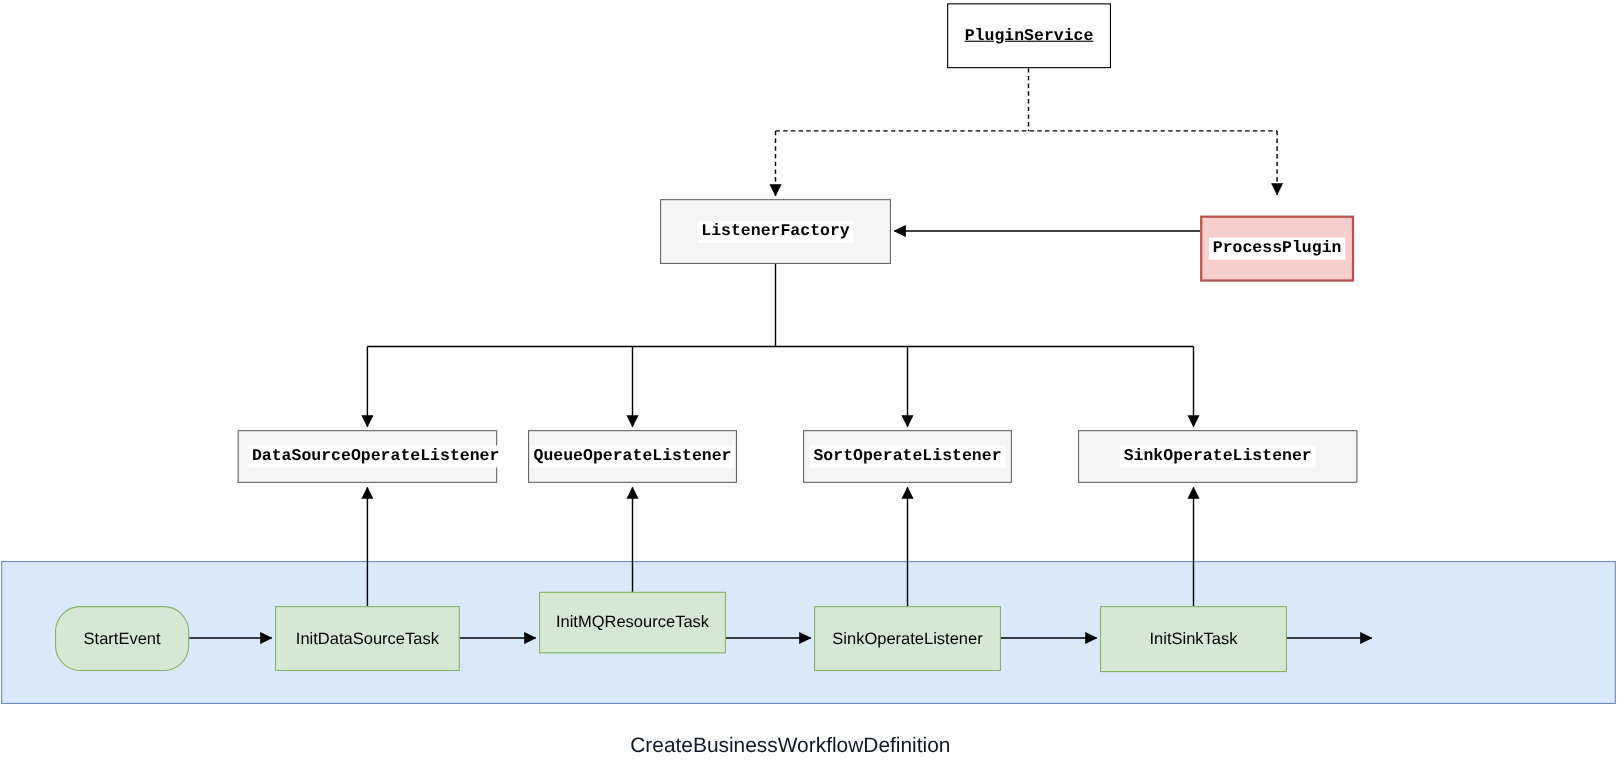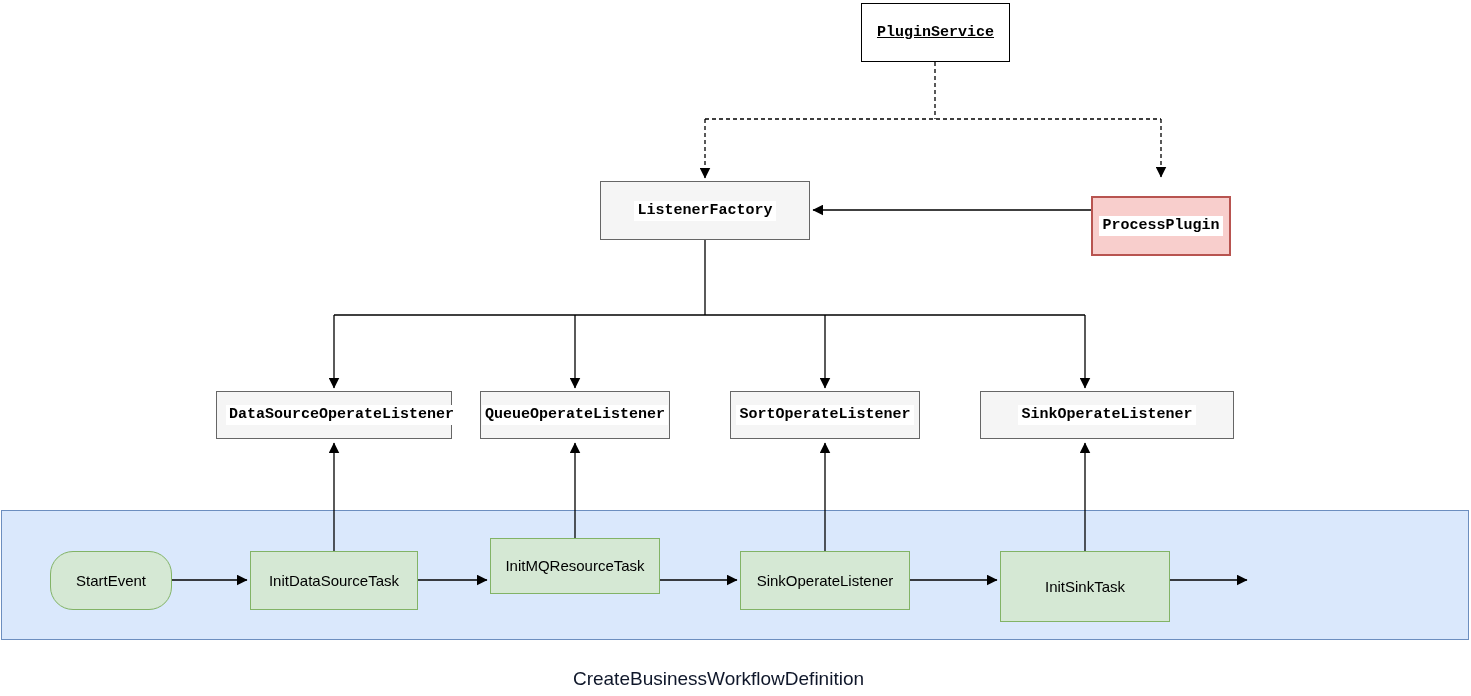--- a/index.html
+++ b/index.html
@@ -54,21 +54,21 @@
   #n-processplugin   { left: 1091px; top: 180px; width: 140px; height: 60px; }
   #n-l-datasource    { left: 216px;  top: 391px; width: 236px; height: 48px; padding-left: 15px; }
   #n-l-queue         { left: 480px;  top: 391px; width: 190px; height: 48px; }
   #n-l-sort          { left: 730px;  top: 391px; width: 190px; height: 48px; }
   #n-l-sink          { left: 980px;  top: 391px; width: 254px; height: 48px; }
   #n-pool            { left: 1px;    top: 510px; width: 1468px; height: 130px; }
   #n-t-start         { left: 50px;   top: 551px; width: 122px; height: 59px; border-radius: 23px; }
   #n-t-initds        { left: 250px;  top: 551px; width: 168px; height: 59px; }
   #n-t-initmq        { left: 490px;  top: 538px; width: 170px; height: 56px; align-items: center; }
   #n-t-initsort      { left: 740px;  top: 551px; width: 170px; height: 59px; }
-  #n-t-initsink      { left: 1000px; top: 551px; width: 170px; height: 71px; }
+  #n-t-initsink      { left: 1000px; top: 551px; width: 170px; height: 60px; }
   #n-t-end           { left: 1250px; top: 551px; width: 168px; height: 59px; }
   #caption {
     position: absolute;
     left: 0; top: 668px; width: 1437px;
     text-align: center;
     font-size: 19px;
     color: #0f172a;
     z-index: 2;
   }
 </style>

